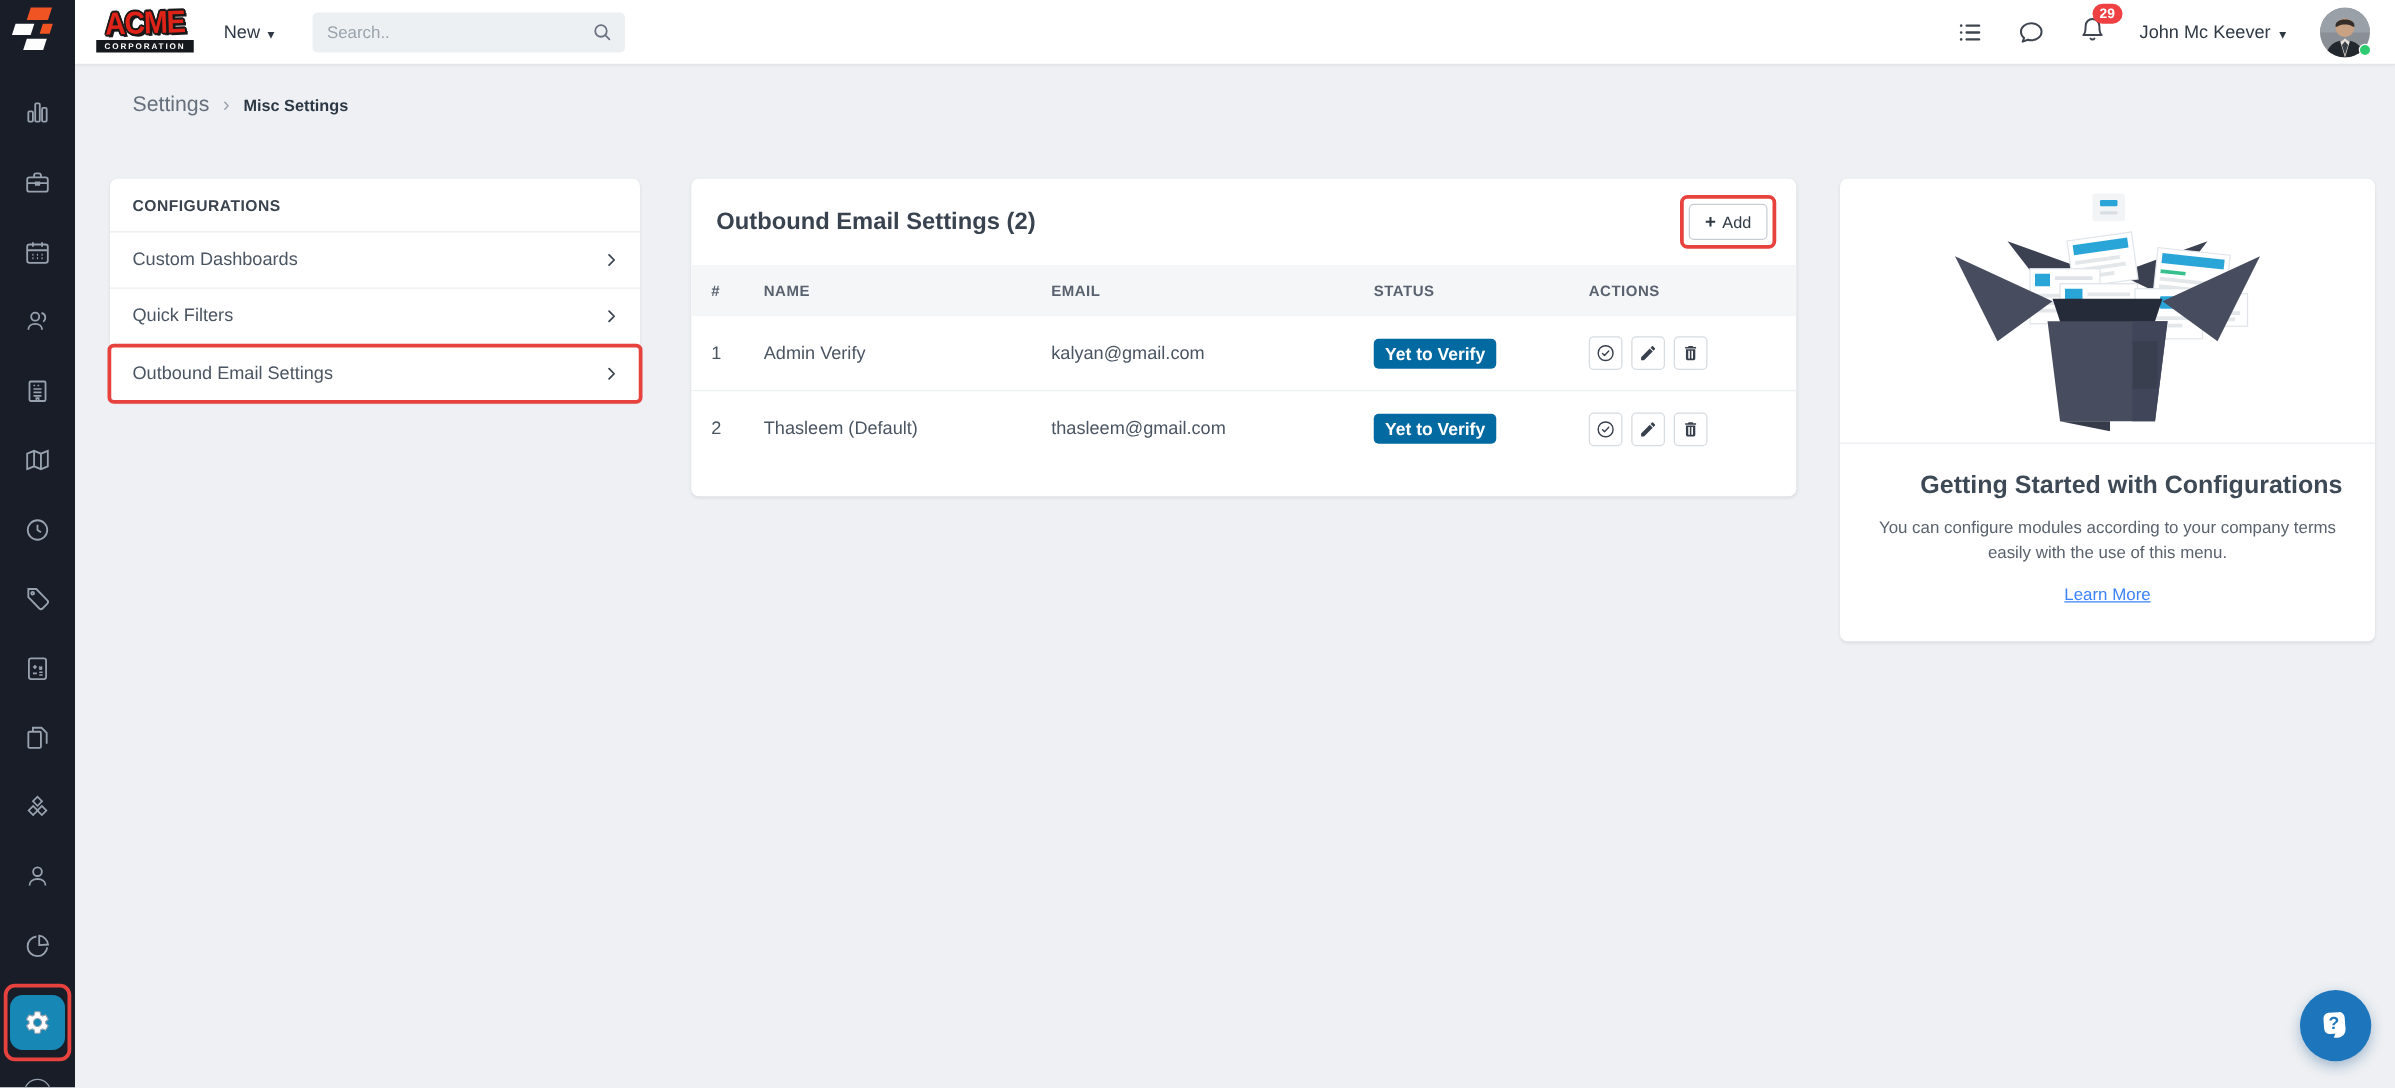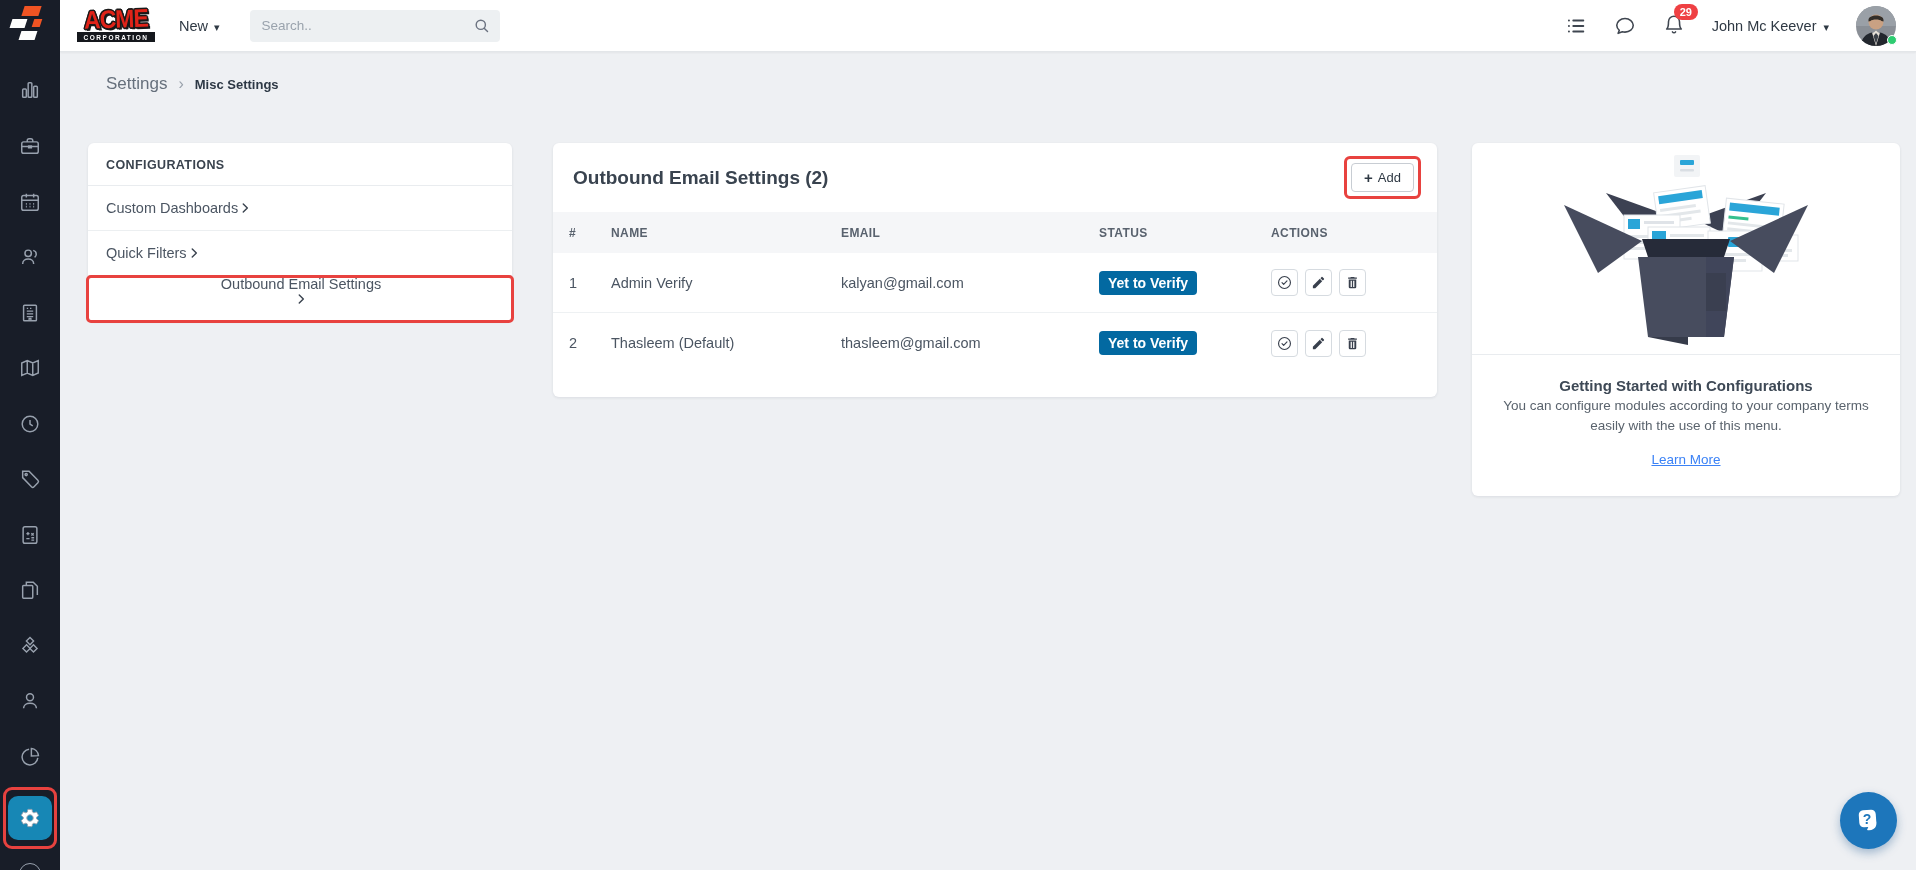--- a/index.html
+++ b/index.html
@@ -43,43 +43,43 @@
   .breadcrumb { position:absolute; left:106px; top:74px; display:flex; align-items:baseline; gap:11px; z-index:5; }
   .bc-parent { font-size:17px; color:#66707c; cursor:pointer; }
   .bc-sep { font-size:16px; color:#9aa2ac; }
   .bc-current { font-size:13px; font-weight:bold; color:#2d3845; }
 
   
   .card { position:absolute; background:#fff; border-radius:6px; box-shadow:0 1px 3px rgba(25,35,50,.09); }
 
   .cfg { left:88px; top:143px; width:424px; }
   .cfg-h { padding:15px 18px 13px; font-size:12.5px; font-weight:bold; letter-spacing:.4px; color:#3a434e; border-bottom:1px solid #e9ecef; }
-  .cfg-item { position:relative; height:45px; display:flex; align-items:center; padding:0 16px 0 18px; font-size:14.5px; color:#4b5562; border-bottom:1px solid #eceff1; cursor:pointer; }
-  .cfg-item:last-child { border-bottom:none;flex-direction:column; }
+  .cfg-item { position:relative; height:45px; display:flex; align-items:center; justify-content:space-between; padding:0 16px 0 18px; font-size:14.5px; color:#4b5562; border-bottom:1px solid #eceff1; cursor:pointer; }
+  .cfg-item:last-child { border-bottom:none; }
   .chev { color:#39424e; }
   .cfg-hl { position:absolute; left:-2px; right:-2px; top:-1px; bottom:-2px; border:3px solid #e8423f; border-radius:5px; pointer-events:none; }
 
   .main-card { left:553px; top:143px; width:884px; padding-bottom:24px; }
   .main-h { display:flex; align-items:center; justify-content:space-between; padding:13px 16px 13px 20px; }
   .main-title { font-size:19px; font-weight:600; color:#39434f; }
   .add-hl { border:3px solid #e8423f; border-radius:6px; padding:4px; }
   .add-btn { display:flex; align-items:center; gap:5px; background:#fff; border:1px solid #c8cdd3; border-radius:4px; padding:6px 12px; font-size:13px; color:#2f3944; cursor:pointer; }
   .plus { font-size:15px; font-weight:bold; line-height:1; }
   .thead,.trow { display:grid; grid-template-columns:42px 230px 258px 172px 1fr; align-items:center; padding-left:16px; }
   .thead { background:#f5f6f8; height:41px; font-size:12px; font-weight:bold; color:#59626e; letter-spacing:.4px; }
   .trow { height:60px; font-size:14.5px; color:#4b5562; border-bottom:1px solid #eef1f3; }
   .trow:last-child { border-bottom:none; }
   .badge-status { display:inline-block; justify-self:start; background:#0369a1; color:#fff; font-size:14px; font-weight:bold; padding:4px 9px; border-radius:4px; }
   .actions { display:flex; gap:7px; }
   .abtn { width:27px; height:27px; background:#fff; border:1px solid #d6dbe0; border-radius:4px; display:flex; align-items:center; justify-content:center; cursor:pointer; }
 
   .info-card { left:1472px; top:143px; width:428px; }
   .ill { height:212px; display:flex; align-items:center; justify-content:center; border-bottom:1px solid #e9ecef; }
   .info-body { padding:22px 26px 28px; text-align:center; }
-  .info-title { font-size:15px; font-weight:bold; color:#3e4956; margin-bottom:2px; }
+  .info-title { font-size:20px; font-weight:bold; color:#3e4956; margin-bottom:12px;text-align:right; }
   .info-text { font-size:13.5px; color:#5a636d; line-height:1.45; }
   .learn { display:inline-block; margin-top:17px; color:#3b82f6; font-size:13.5px; text-decoration:underline; cursor:pointer; }
 
   .fab { position:absolute; left:1840px; top:792px; width:57px; height:57px; border-radius:50%; background:#1d76bb; display:flex; align-items:center; justify-content:center; box-shadow:0 4px 10px rgba(20,80,140,.35); cursor:pointer; z-index:60; }
 </style>
 </head>
 <body>
 
 <aside class="sidebar">
   <div class="logo-sq">

